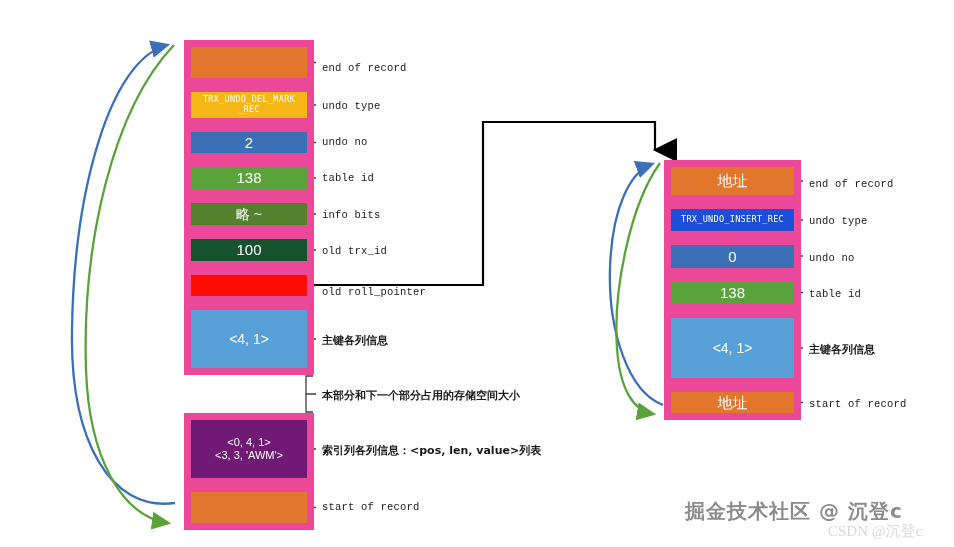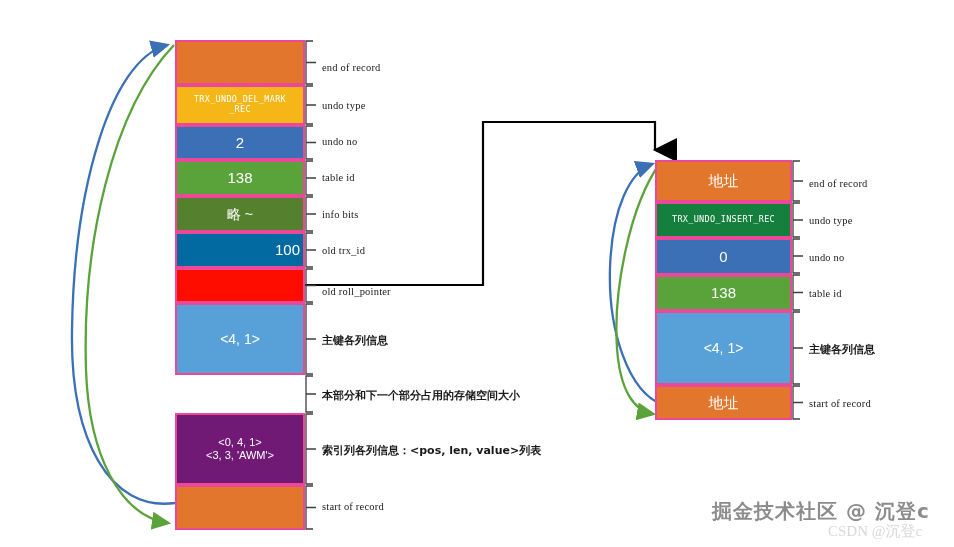--- a/index.html
+++ b/index.html
@@ -23,40 +23,40 @@
     top: 0;
     width: 954px;
     height: 547px;
     pointer-events: none;
   }
   .block {
     position: absolute;
   }
   .row {
     position: absolute;
-    left: 0;
+    left: 9px;
     box-sizing: border-box;
-    border: 2px solid #ec4899;
+    border: 7px solid #ec4899;
     display: flex;
     align-items: center;
     justify-content: center;
     text-align: center;
     color: #ffffff;
     overflow: hidden;
   }
   .row-text {
     line-height: 1.15;
     white-space: pre-line;
     padding: 0 3px;
   }
   .label {
     position: absolute;
     color: #1a1a1a;
     white-space: nowrap;
-    font-family: Liberation Serif, serif;
+    font-family: Liberation Mono, monospace;
     font-size: 10.5px;
     letter-spacing: 0.2px;
   }
   .label.cjk {
     font-family: "DejaVu Sans", "Liberation Sans", sans-serif;
     font-size: 11px;
     font-weight: 600;
     letter-spacing: 0px;
   }
   .watermark-main {
@@ -148,21 +148,21 @@
     </div>
 
     <div class="row" style="top:120px; height:36px; width:130px; background:#5aa33a;">
       <span class="row-text" style="font-size:15px;">138</span>
     </div>
 
     <div class="row" style="top:156px; height:36px; width:130px; background:#55802e;">
       <span class="row-text" style="font-size:14px;">略 ~</span>
     </div>
 
-    <div class="row" style="top:192px; height:36px; width:130px; background:#0369a1;justify-content:flex-end;">
+    <div class="row" style="top:192px; height:36px; width:130px; background:#14532d;">
       <span class="row-text" style="font-size:15px;">100</span>
     </div>
 
     <div class="row" style="top:228px; height:35px; width:130px; background:#fc0d00;">
       <span class="row-text" style="font-size:14px;"></span>
     </div>
 
     <div class="row" style="top:263px; height:72px; width:130px; background:#57a0d8;">
       <span class="row-text" style="font-size:14px;">&lt;4, 1&gt;</span>
     </div>
@@ -189,21 +189,21 @@
   <div class="label cjk" style="left:322px; top:443px;">索引列各列信息：&lt;pos, len, value&gt;列表</div>
   <div class="label cjk" style="left:322px; top:388px;">本部分和下一个部分占用的存储空间大小</div>
   <div class="label" style="left:322px; top:501px;">start of record</div>
 
   <div class="block" style="left:655px; top:160px; width:137px; height:228px;">
 
     <div class="row" style="top:0px; height:42px; width:137px; background:#e2762c;">
       <span class="row-text" style="font-size:15px;">地址</span>
     </div>
 
-    <div class="row" style="top:42px; height:36px; width:137px; background:#15803d;">
+    <div class="row" style="top:42px; height:36px; width:137px; background:#1d4ed8;">
       <span class="row-text mono-small">TRX_UNDO_INSERT_REC</span>
     </div>
 
     <div class="row" style="top:78px; height:37px; width:137px; background:#3b6fb6;">
       <span class="row-text" style="font-size:15px;">0</span>
     </div>
 
     <div class="row" style="top:115px; height:36px; width:137px; background:#5aa33a;">
       <span class="row-text" style="font-size:15px;">138</span>
     </div>
@@ -217,16 +217,16 @@
     </div>
   </div>
 
   <div class="label" style="left:809px; top:178px;">end of record</div>
   <div class="label" style="left:809px; top:215px;">undo type</div>
   <div class="label" style="left:809px; top:252px;">undo no</div>
   <div class="label" style="left:809px; top:288px;">table id</div>
   <div class="label cjk" style="left:809px; top:342px;">主键各列信息</div>
   <div class="label" style="left:809px; top:398px;">start of record</div>
 
-  <div class="watermark-main" style="left:712px; top:498px;">掘金技术社区 @ 沉登c</div>
+  <div class="watermark-main" style="left:685px; top:498px;">掘金技术社区 @ 沉登c</div>
   <div class="watermark-sub" style="left:828px; top:522px;">CSDN @沉登c</div>
 
 </div>
 
 </body></html>

